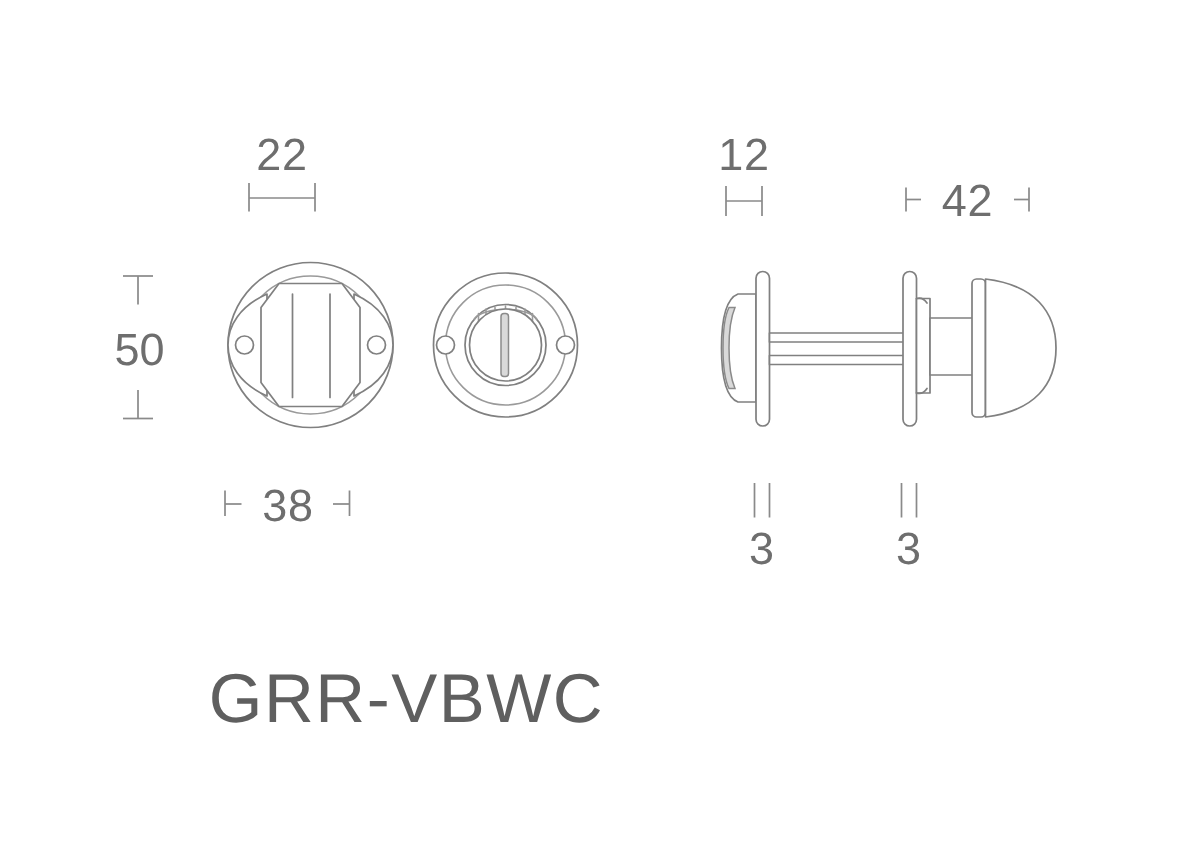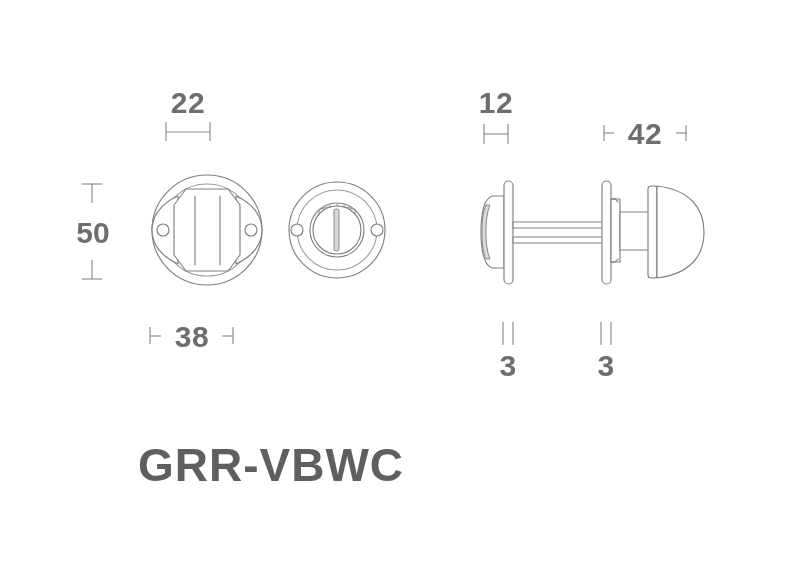--- a/index.html
+++ b/index.html
@@ -10,21 +10,20 @@
   body {
     width: 800px;
     height: 566px;
     font-family: "Liberation Sans", sans-serif;
     overflow: hidden;
   }
   #drawing-root {
     position: relative;
     width: 800px;
     height: 566px;
-    font-weight: bold;
   }
   svg.sheet {
     position: absolute;
     top: 0;
     left: 0;
     width: 800px;
     height: 566px;
     display: block;
   }
   .dimtext {

